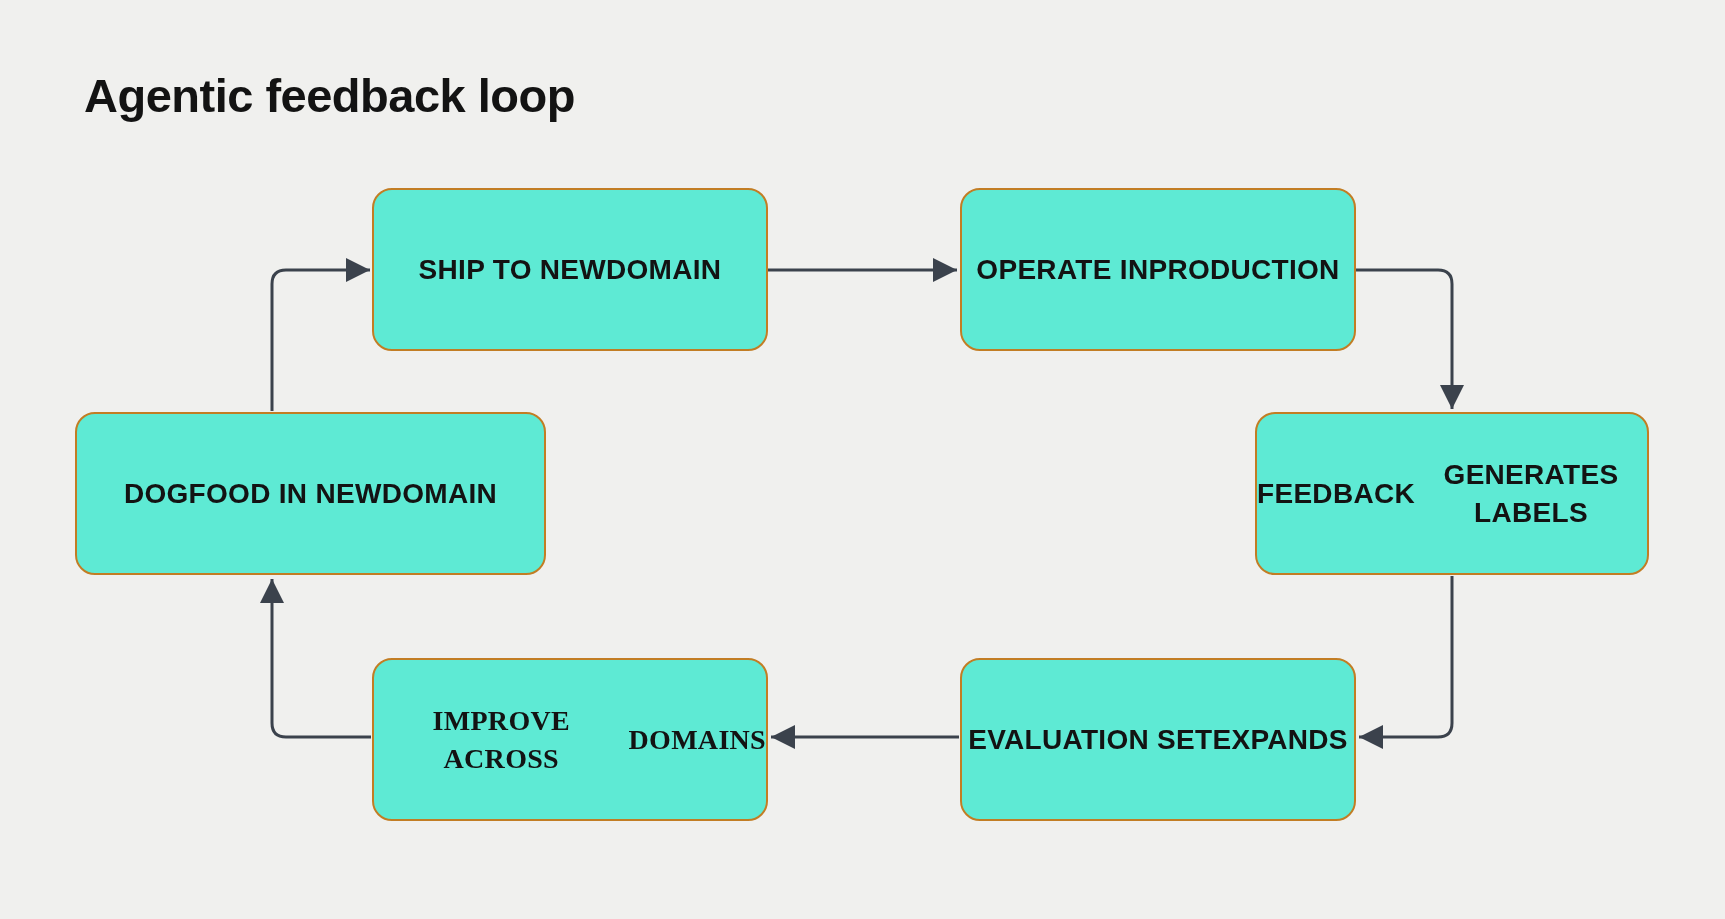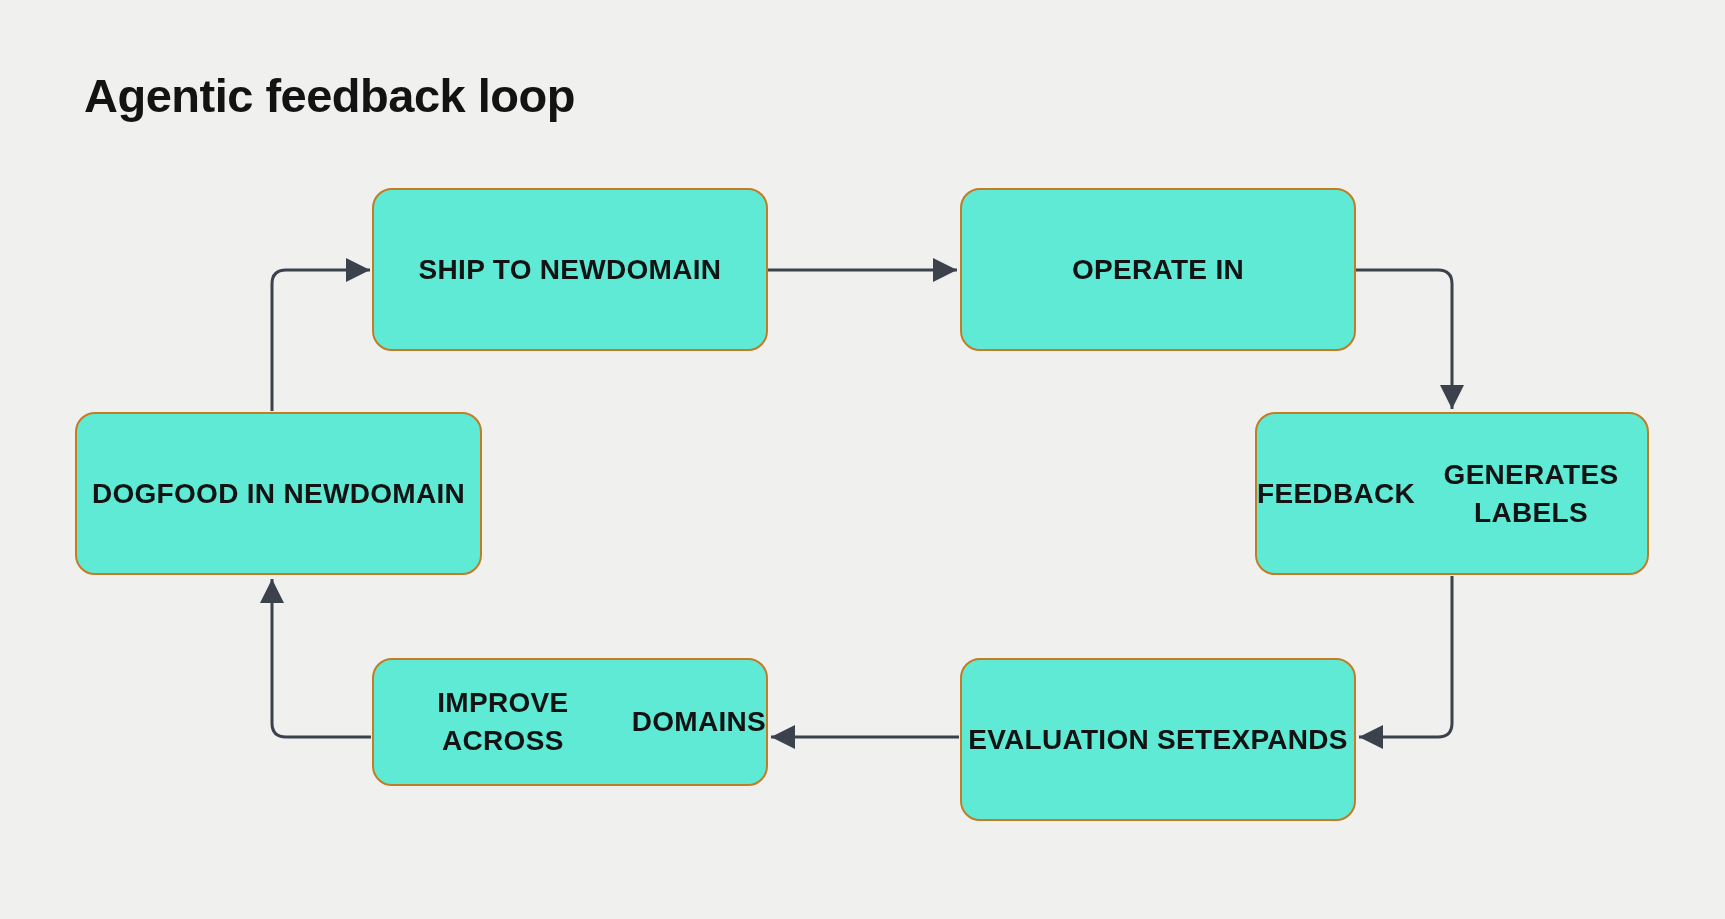--- a/index.html
+++ b/index.html
@@ -46,22 +46,22 @@
     color: #131313;
     font-size: 28px;
     font-weight: 700;
     line-height: 38px;
     letter-spacing: 0.3px;
   }
   .node-ship      { left: 372px;  top: 188px; width: 396px; height: 163px; }
   .node-operate   { left: 960px;  top: 188px; width: 396px; height: 163px; }
   .node-feedback  { left: 1255px; top: 412px; width: 394px; height: 163px; text-align: center; }
   .node-evaluate  { left: 960px;  top: 658px; width: 396px; height: 163px; align-items: center; }
-  .node-improve   { left: 372px;  top: 658px; width: 396px; height: 128px; }
-  .node-dogfood   { left: 75px;   top: 412px; width: 407px; height: 163px; }
+  .node-improve   { left: 372px;  top: 658px; width: 396px; height: 163px; font-family: Liberation Serif, serif; }
+  .node-dogfood   { left: 75px;   top: 412px; width: 471px; height: 163px; }
 </style>
 </head>
 <body>
 
 <div class="canvas">
 
   <h1 class="diagram-title">Agentic feedback loop</h1>
 
   <svg class="edges-layer" width="1725" height="919" viewBox="0 0 1725 919">
     <defs>
@@ -79,20 +79,21 @@
     </g>
   </svg>
 
   <div class="node node-ship">
     <span>SHIP TO NEW</span>
     <span>DOMAIN</span>
   </div>
 
   <div class="node node-operate">
     <span>OPERATE IN</span>
+    <span>PRODUCTION</span>
   </div>
 
   <div class="node node-feedback">
     <span>FEEDBACK</span>
     <span>GENERATES LABELS</span>
   </div>
 
   <div class="node node-evaluate">
     <span>EVALUATION SET</span>
     <span>EXPANDS</span>

